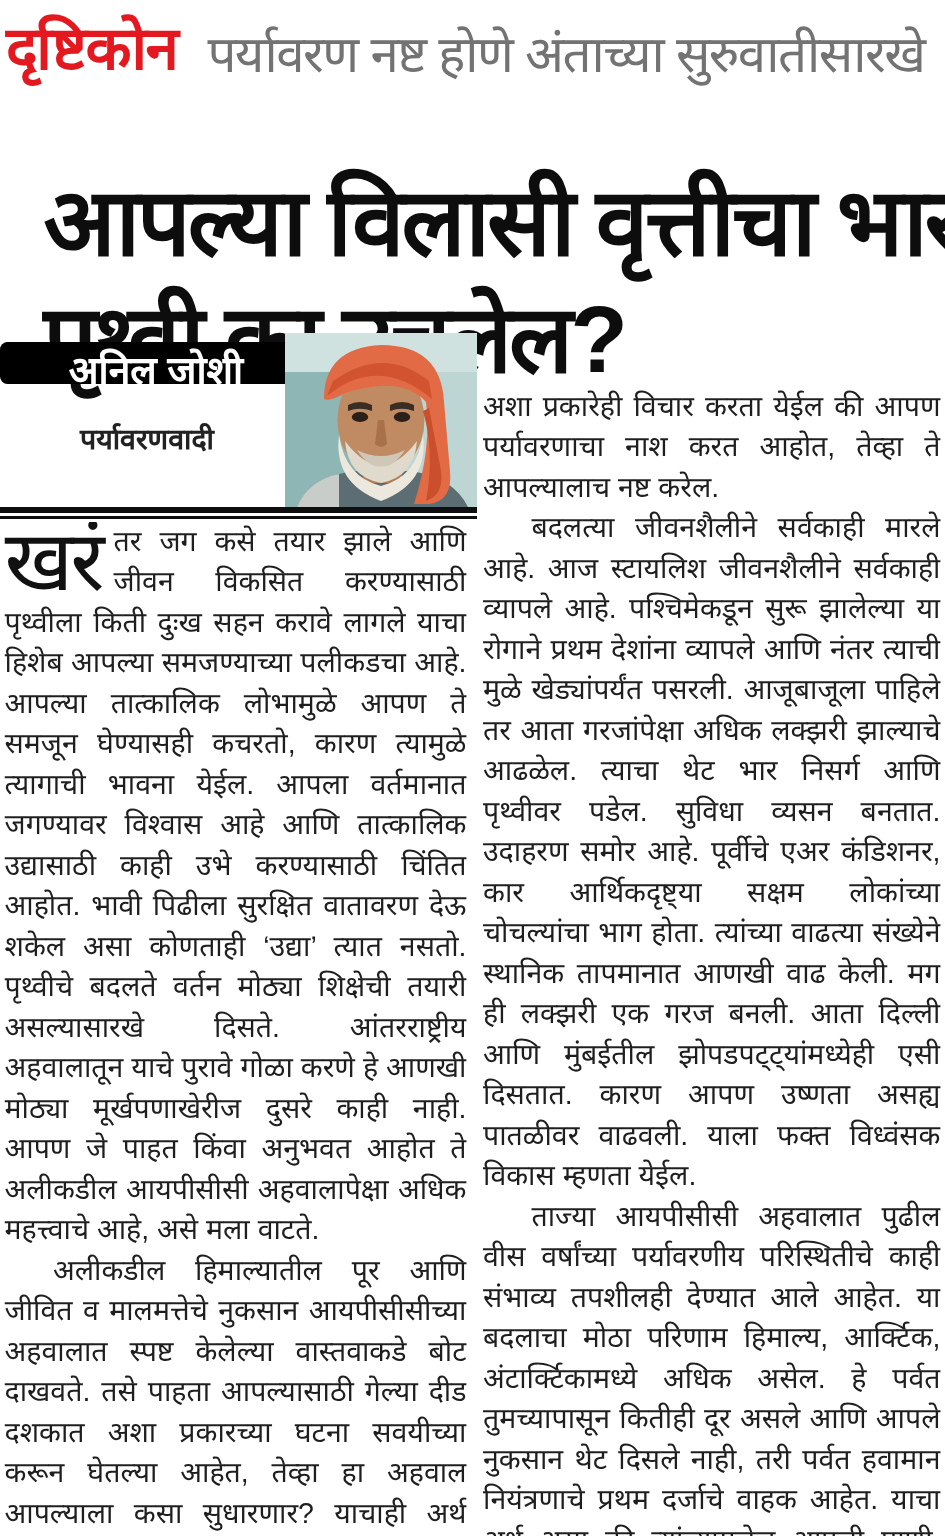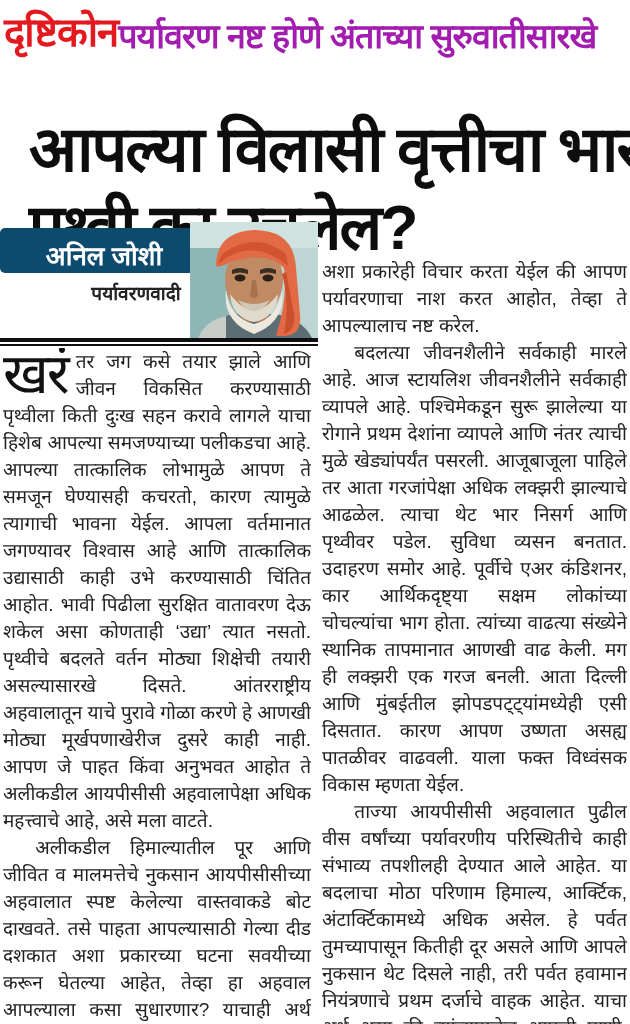--- a/index.html
+++ b/index.html
@@ -6,33 +6,33 @@
   body{
     width:630px;height:1024px;background:#ffffff;overflow:hidden;position:relative;
     font-family:"Liberation Sans","DejaVu Sans",sans-serif;color:#1b1b1b;
   }
   .page{position:absolute;inset:0;width:630px;height:1024px;background:#fff;}
 
   
   .kicker-row{position:absolute;left:4px;top:6px;width:622px;height:52px;
     display:flex;align-items:flex-end;white-space:nowrap;}
   .kicker-label{font-size:40px;font-weight:800;color:#e3191f;letter-spacing:-1px;}
-  .kicker-tagline{font-size:34px;font-weight:700;color:#a21caf;letter-spacing:-1px;}
+  .kicker-tagline{font-size:34px;font-weight:400;color:#737373;letter-spacing:-1px;margin-left:20px;}
 
   
   .headline{position:absolute;left:2px;top:68px;width:626px;height:168px;
     font-size:63px;line-height:1.24;font-weight:800;color:#0d0d0d;letter-spacing:-2px;margin-left:27px;}
 
   
   .author-box{position:absolute;left:0;top:222px;width:318px;height:124px;}
-  .author-bar{position:absolute;left:0;top:6px;width:208px;height:45px;
-    background:#0c4a6e;border-radius:5px;display:flex;align-items:flex-end;justify-content:center;}
+  .author-bar{position:absolute;left:0;top:6px;width:208px;height:28px;
+    background:#000000;border-radius:5px;display:flex;align-items:flex-start;justify-content:center;}
   .author-name{color:#ffffff;font-size:26px;font-weight:700;}
   .author-creds{position:absolute;left:0;top:58px;width:196px;text-align:center;
-    font-size:19px;font-weight:600;color:#222;line-height:1.5;margin-left:38px;}
+    font-size:19px;font-weight:600;color:#222;line-height:1.5;}
   .author-photo{position:absolute;right:0;top:0;width:128px;height:116px;overflow:hidden;}
   .author-photo svg{display:block;width:128px;height:116px;}
   .byline-rule{position:absolute;left:0;top:116px;width:318px;height:8px;
     border-top:4px solid #0e0e0e;border-bottom:2px solid #0e0e0e;background:#fff;box-sizing:border-box;}
 
   
   .col{position:absolute;text-align:justify;font-size:19px;line-height:27px;color:#1e1e1e;overflow:hidden;}
   .col-left{left:3px;top:348px;width:308px;height:676px;}
   .col-right{left:322px;top:226px;width:305px;height:798px;margin-top:32px;}
   .para{margin:0;}

